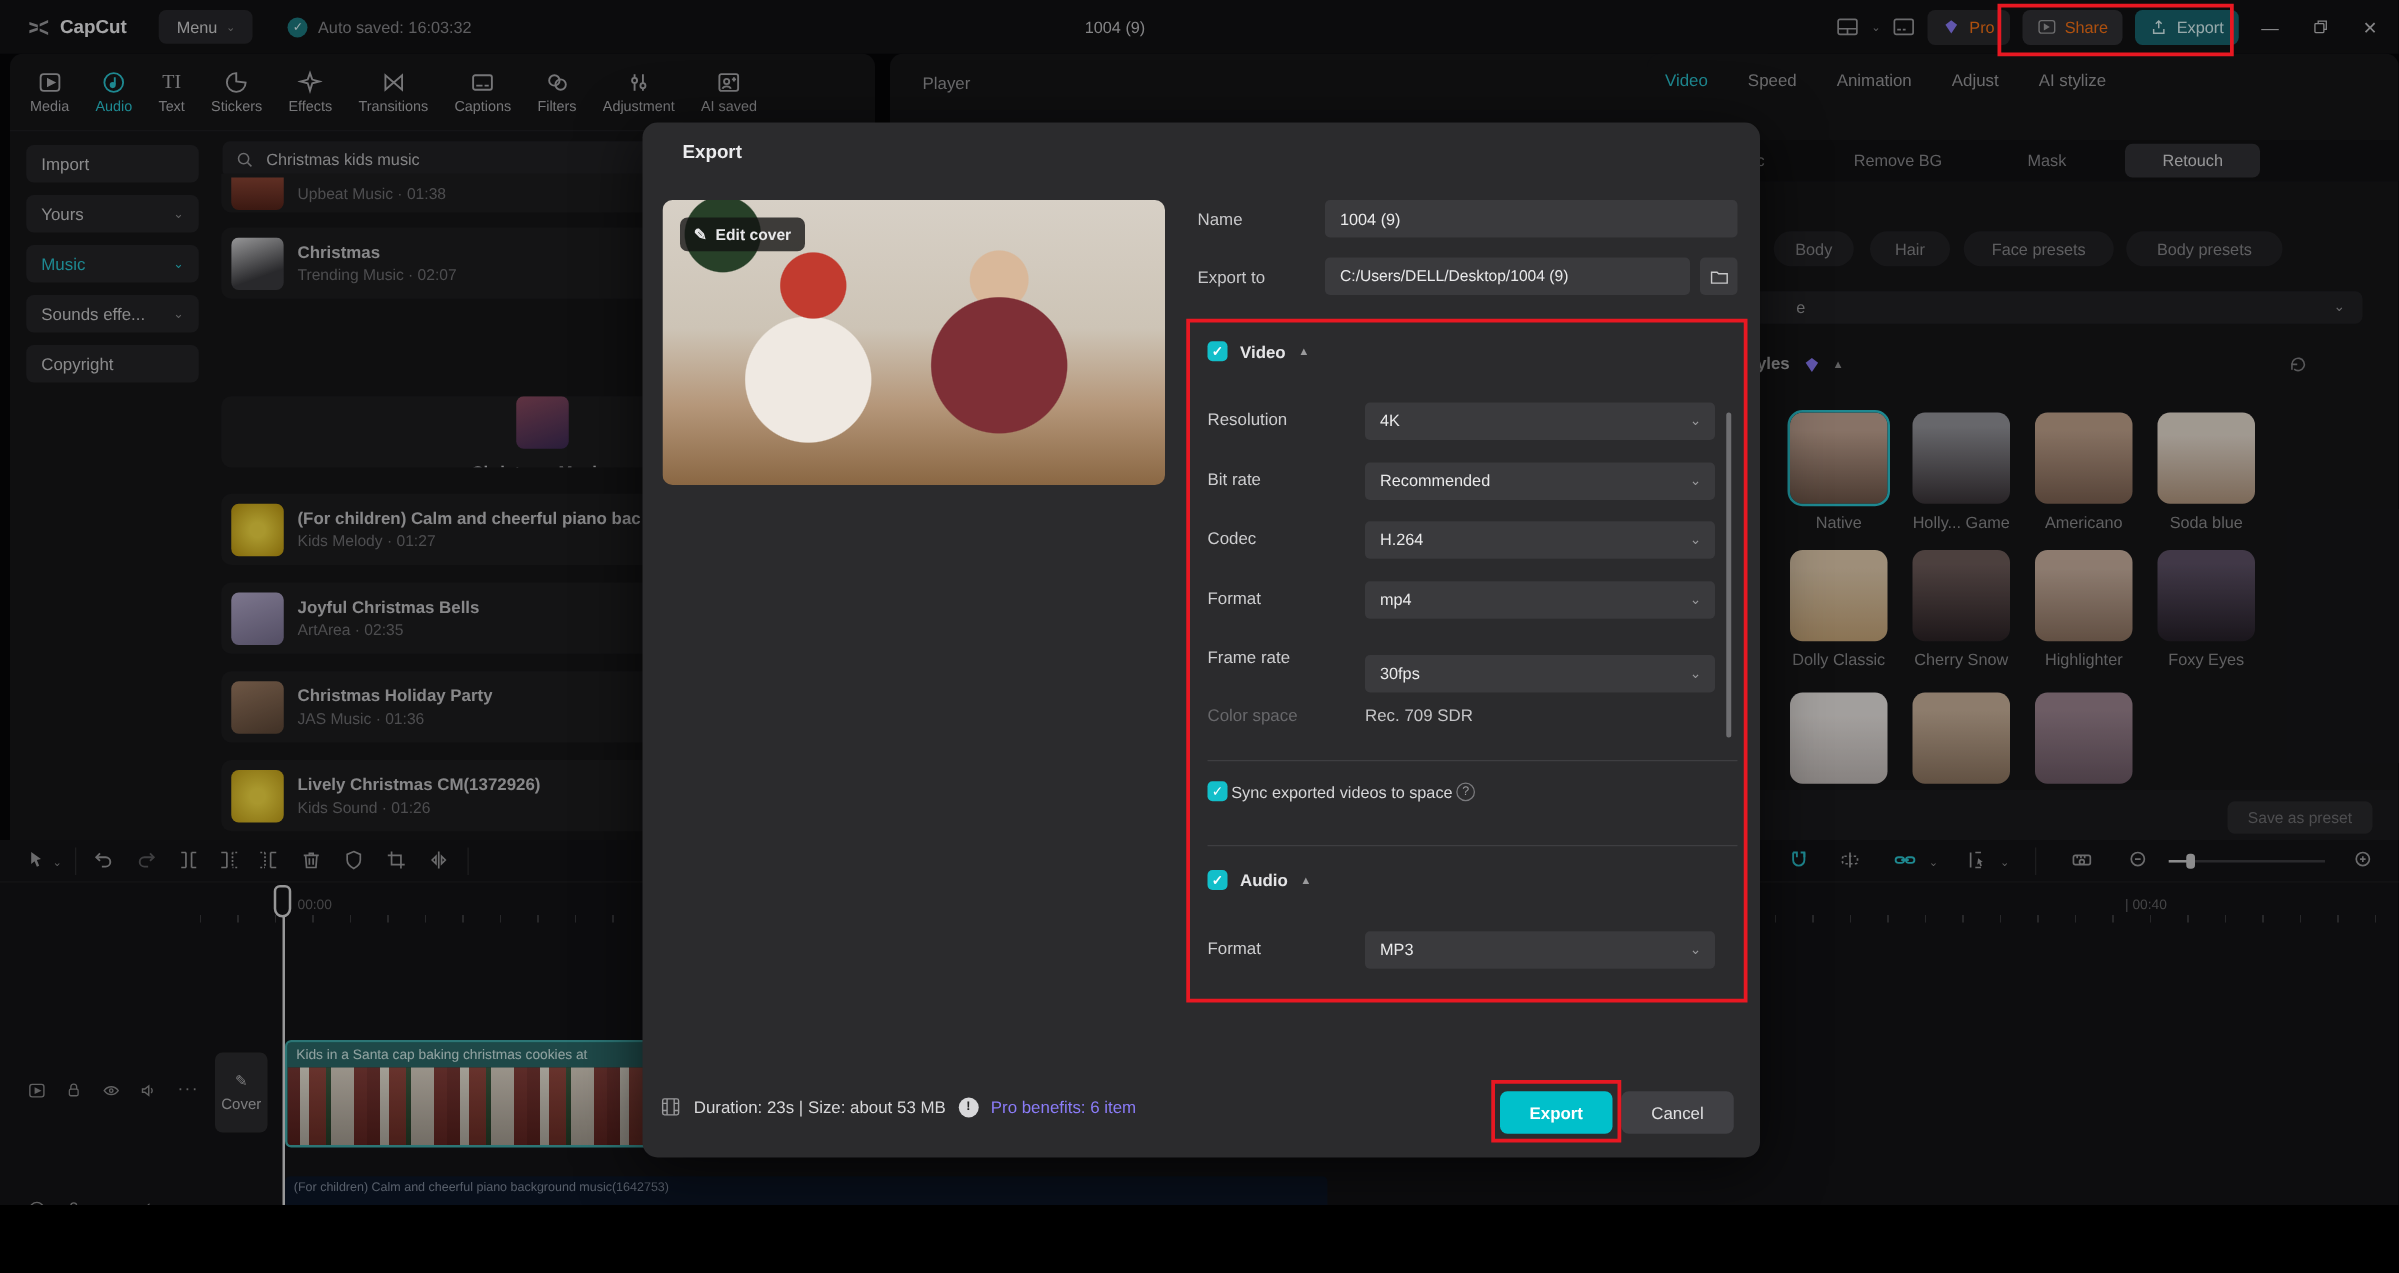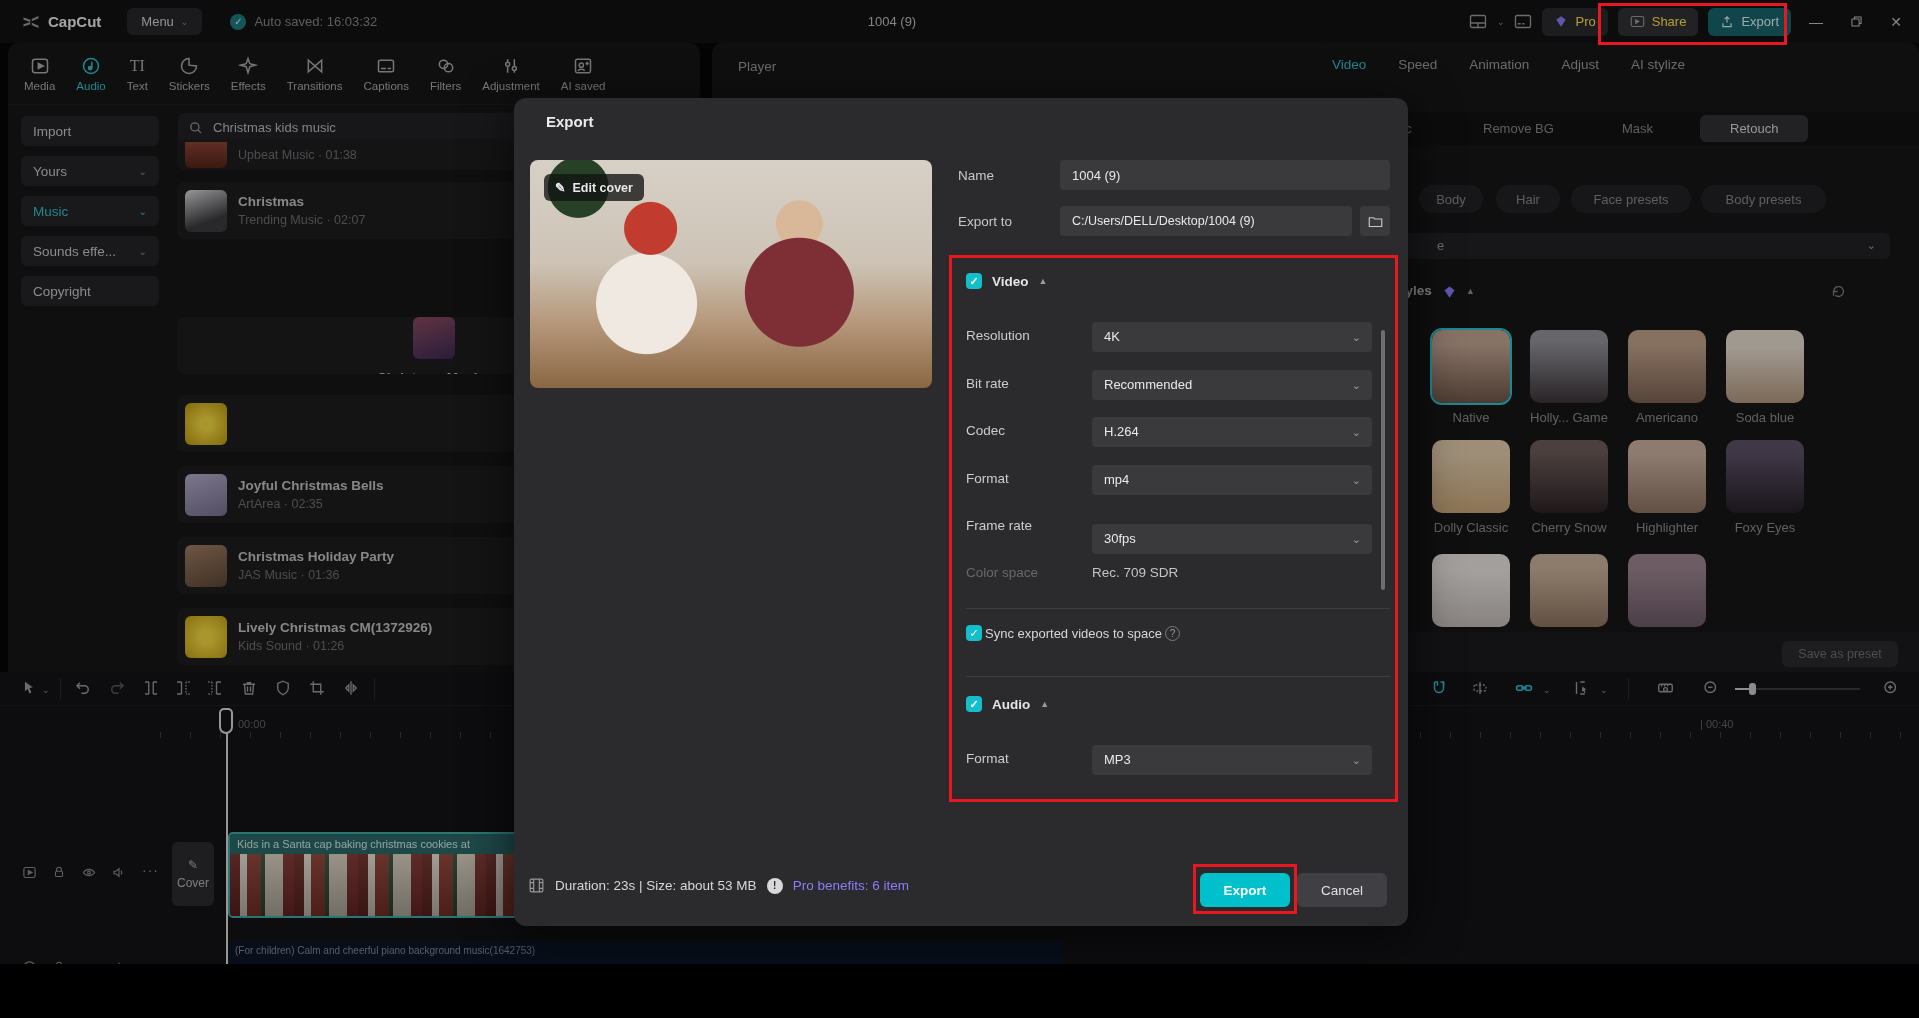--- a/index.html
+++ b/index.html
@@ -10,21 +10,21 @@
   .ico{display:inline-flex;align-items:center;justify-content:center;color:#9a9a9c;}
 
   
   .topbar{position:absolute;left:0;top:0;width:1919px;height:43px;background:#121214;display:flex;align-items:center;}
   .logo{display:flex;align-items:center;gap:8px;margin-left:22px;color:#ececee;font-weight:bold;font-size:15px;}
   .menu-btn{margin-left:26px;background:#28282b;border-radius:6px;height:27px;padding:0 14px;display:flex;align-items:center;gap:7px;color:#d0d0d2;font-size:13px;}
   .autosave{margin-left:28px;display:flex;align-items:center;gap:8px;color:#87878a;font-size:13px;}
   .save-dot{width:16px;height:16px;border-radius:50%;background:#1e7a80;color:#dff5f6;font-size:10px;display:flex;align-items:center;justify-content:center;}
   .doc-title{position:absolute;left:812px;top:0;width:160px;height:43px;display:flex;align-items:center;justify-content:center;color:#bdbdbf;font-size:13px;}
   .tb-right{position:absolute;right:0;top:0;height:43px;display:flex;align-items:center;gap:10px;padding-right:8px;}
-  .pill{background:#2a2a2d;border-radius:6px;height:28px;display:flex;align-items:center;gap:7px;padding:0 12px;font-size:13px;color:#fde047;}
+  .pill{background:#2a2a2d;border-radius:6px;height:28px;display:flex;align-items:center;gap:7px;padding:0 12px;font-size:13px;color:#f97316;}
   .share-btn{background:#323236;}
   .export-btn-top{background:#17646e;color:#d9f2f4;}
   .wctl{width:30px;height:43px;display:flex;align-items:center;justify-content:center;color:#c0c0c2;font-size:14px;}
 
   
   .panel{background:#161618;border-radius:10px;}
   .media-panel{left:8px;top:43px;width:692px;height:647px;}
   .player-panel{left:712px;top:43px;width:712px;height:647px;}
   .right-panel{left:1318px;top:43px;width:601px;height:629px;border-radius:10px 10px 0 0;}
 
@@ -371,20 +371,24 @@
     </div>
     <div class="m-item" style="top:274px;flex-direction:column;">
       <span class="m-thumb mt3"></span>
       <div class="m-txt">
           <div class="m-title">Christmas Music</div>
           <div class="m-meta">MaxKoMusic · 02:18</div>
         </div>
     </div>
     <div class="m-item" style="top:352px;">
       <span class="m-thumb mt4"></span>
+      <div class="m-txt">
+          <div class="m-title">(For children) Calm and cheerful piano bac</div>
+          <div class="m-meta">Kids Melody · 01:27</div>
+        </div>
     </div>
     <div class="m-item" style="top:423px;">
       <span class="m-thumb mt5"></span>
       <div class="m-txt">
           <div class="m-title">Joyful Christmas Bells</div>
           <div class="m-meta">ArtArea · 02:35</div>
         </div>
     </div>
     <div class="m-item" style="top:494px;">
       <span class="m-thumb mt6"></span>

